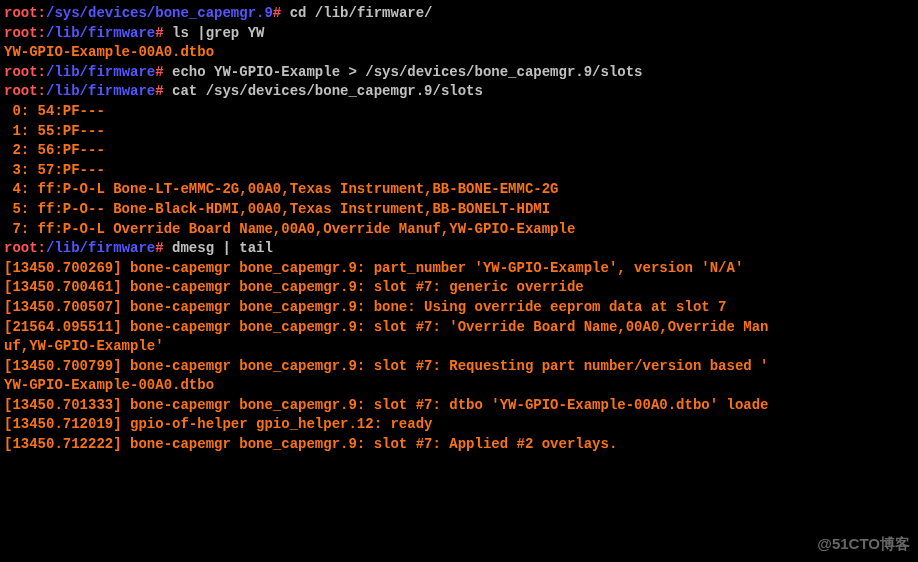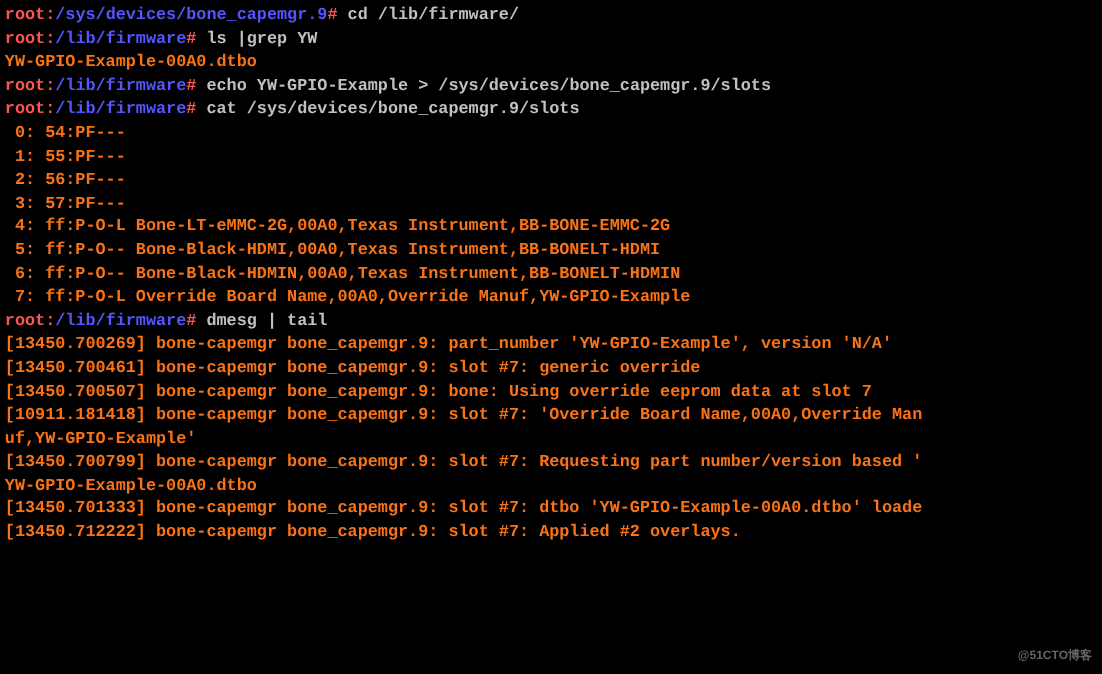--- a/index.html
+++ b/index.html
@@ -33,46 +33,46 @@
       color: #c0c0c0;
     }
     .output {
       color: #f97316;
     }
     .watermark {
       position: absolute;
       bottom: 8px;
       right: 8px;
       color: #666;
-      font-size: 10px;
+      font-size: 15px;
       font-family: sans-serif;
     }
   </style>
 </head>
 <body>
 
 <div>
   <div class="line"><span class="user">root</span><span class="user">:</span><span class="path">/sys/devices/bone_capemgr.9</span><span class="user">#</span><span class="cmd"> cd /lib/firmware/</span></div>
   <div class="line"><span class="user">root</span><span class="user">:</span><span class="path">/lib/firmware</span><span class="user">#</span><span class="cmd"> ls |grep YW</span></div>
   <div class="line output">YW-GPIO-Example-00A0.dtbo</div>
   <div class="line"><span class="user">root</span><span class="user">:</span><span class="path">/lib/firmware</span><span class="user">#</span><span class="cmd"> echo YW-GPIO-Example &gt; /sys/devices/bone_capemgr.9/slots</span></div>
   <div class="line"><span class="user">root</span><span class="user">:</span><span class="path">/lib/firmware</span><span class="user">#</span><span class="cmd"> cat /sys/devices/bone_capemgr.9/slots</span></div>
   <div class="line output"> 0: 54:PF---</div>
   <div class="line output"> 1: 55:PF---</div>
   <div class="line output"> 2: 56:PF---</div>
   <div class="line output"> 3: 57:PF---</div>
   <div class="line output"> 4: ff:P-O-L Bone-LT-eMMC-2G,00A0,Texas Instrument,BB-BONE-EMMC-2G</div>
   <div class="line output"> 5: ff:P-O-- Bone-Black-HDMI,00A0,Texas Instrument,BB-BONELT-HDMI</div>
-  <div class="line output"> 6: ff:P-O-- Bone-Black-HDMIN,00A0,Texas Instrument,BB-BONELT-HDMIN</div>
   <div class="line output"> 7: ff:P-O-L Override Board Name,00A0,Override Manuf,YW-GPIO-Example</div>
   <div class="line"><span class="user">root</span><span class="user">:</span><span class="path">/lib/firmware</span><span class="user">#</span><span class="cmd"> dmesg | tail</span></div>
   <div class="line output">[13450.700269] bone-capemgr bone_capemgr.9: part_number 'YW-GPIO-Example', version 'N/A'</div>
   <div class="line output">[13450.700461] bone-capemgr bone_capemgr.9: slot #7: generic override</div>
   <div class="line output">[13450.700507] bone-capemgr bone_capemgr.9: bone: Using override eeprom data at slot 7</div>
-  <div class="line output">[10911.181418] bone-capemgr bone_capemgr.9: slot #7: 'Override Board Name,00A0,Override Man</div>
+  <div class="line output">[21564.095511] bone-capemgr bone_capemgr.9: slot #7: 'Override Board Name,00A0,Override Man</div>
   <div class="line output">uf,YW-GPIO-Example'</div>
   <div class="line output">[13450.700799] bone-capemgr bone_capemgr.9: slot #7: Requesting part number/version based '</div>
   <div class="line output">YW-GPIO-Example-00A0.dtbo</div>
   <div class="line output">[13450.701333] bone-capemgr bone_capemgr.9: slot #7: dtbo 'YW-GPIO-Example-00A0.dtbo' loade</div>
+  <div class="line output">[13450.712019] gpio-of-helper gpio_helper.12: ready</div>
   <div class="line output">[13450.712222] bone-capemgr bone_capemgr.9: slot #7: Applied #2 overlays.</div>
 </div>
 
 <div class="watermark">@51CTO博客</div>
 
 </body></html>

